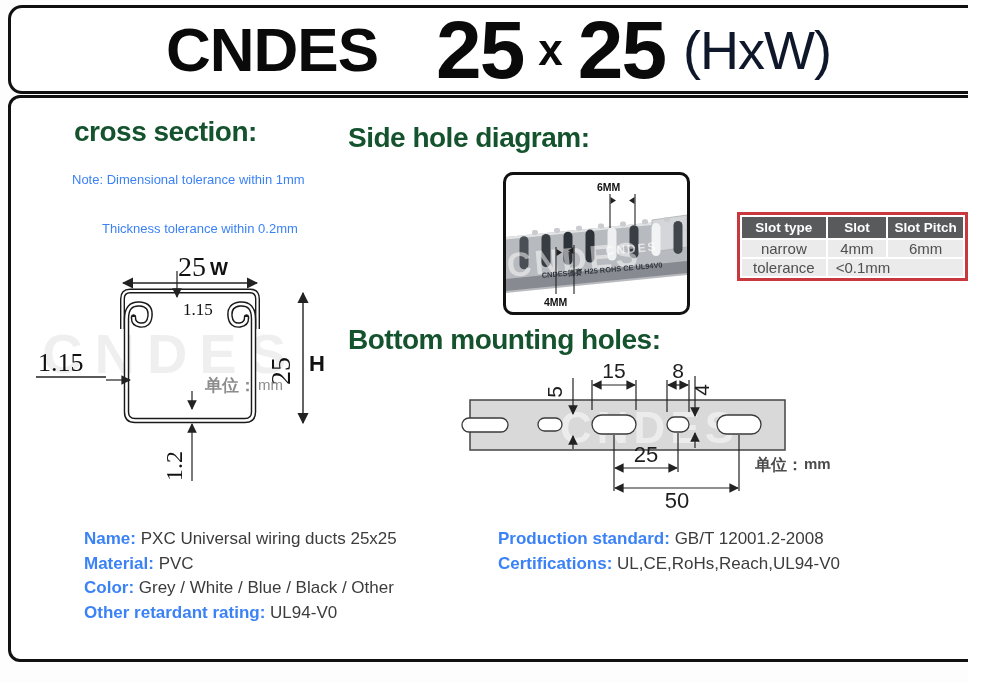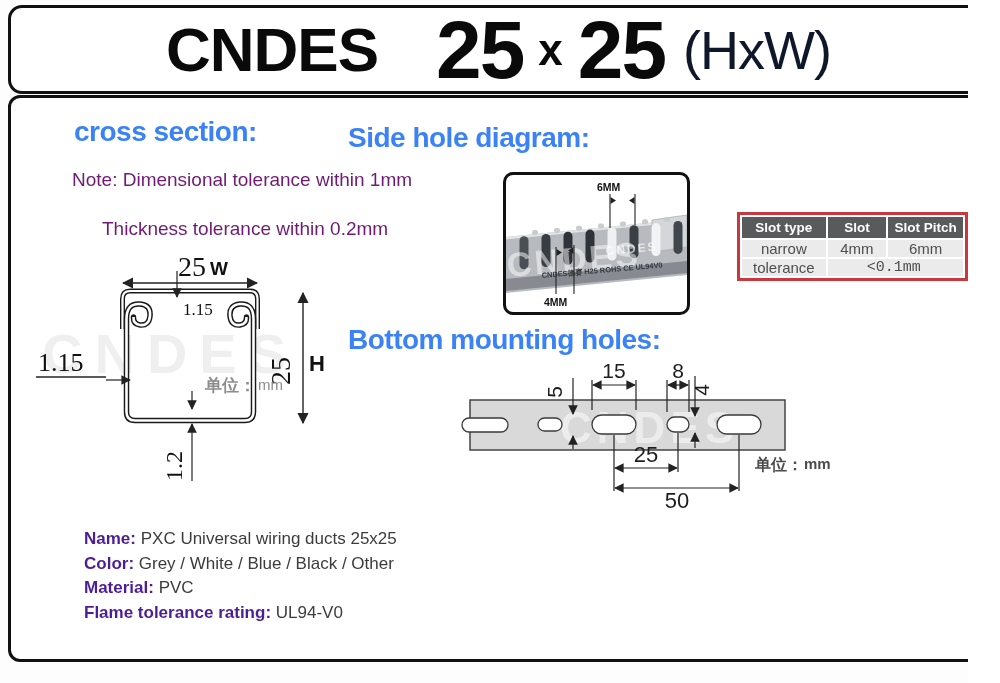--- a/index.html
+++ b/index.html
@@ -9,30 +9,30 @@
   .box{background:#fff;border:3px solid #111;border-radius:14px;box-sizing:border-box;}
   
   .header-box{left:8px;top:5px;width:981px;height:89px;display:flex;align-items:center;justify-content:center;}
   .title-brand{font-size:62px;font-weight:900;color:#0a0a0a;letter-spacing:-1px;}
   .title-dim{font-size:82px;font-weight:800;color:#0a0a0a;letter-spacing:-2px;}
   .title-times{font-size:44px;font-weight:800;color:#0a0a0a;margin:0 15px;}
   .title-suffix{font-size:54px;font-weight:500;color:#0f172a;margin-left:18px;letter-spacing:-1px;}
   .gap1{width:58px;}
   
   .main-box{left:8px;top:95px;width:981px;height:567px;border-radius:12px;}
-  .h2{font-weight:700;font-size:28px;color:#3b82f6;letter-spacing:-0.5px;}
-  .note{font-size:19px;color:#701a75;line-height:21.5px;}
+  .h2{font-weight:700;font-size:28px;color:#14532d;letter-spacing:-0.5px;}
+  .note{font-size:13px;color:#3b82f6;line-height:21.5px;}
   .note .ind{padding-left:30px;margin-top:27px;}
   .info{font-size:17px;color:#3c3c3c;line-height:24.5px;}
-  .info b{color:#4c1d95;font-weight:700;}
+  .info b{color:#3b82f6;font-weight:700;}
   
   .slot-table{border:3px solid #c9383e;border-collapse:separate;border-spacing:2px;background:#fff;}
   .slot-table th{background:#595a5c;color:#fff;font-size:13.5px;font-weight:700;padding:3px 5px;white-space:nowrap;}
   .slot-table td{background:#ebebeb;color:#4f4f4f;font-size:15px;text-align:center;padding:0 11px;white-space:nowrap;}
-  .slot-table td.lft{text-align:center;padding-left:8px;font-family:Liberation Mono, monospace;}
+  .slot-table td.lft{text-align:left;padding-left:8px;}
   
   .side-box{left:503px;top:172px;width:187px;height:143px;border-radius:10px;overflow:hidden;}
   svg text{font-family:"Liberation Sans","DejaVu Sans",sans-serif;}
   .serif{font-family:"Liberation Serif","DejaVu Serif",serif;}
 </style>
 </head>
 <body>
 
 <div class="stage">
 
@@ -232,29 +232,37 @@
     <text x="315" y="110" font-size="16" font-weight="bold" fill="#4c4c4c">单位：</text>
     <text x="364" y="109" font-size="15" font-weight="bold" fill="#4c4c4c">mm</text>
   </svg>
 
   <div class="abs info" style="left:84px;top:527px;">
     <div>
       <b>Name:</b>
       <span>PXC Universal wiring ducts 25x25</span>
     </div>
     <div>
+      <b>Material:</b>
+      <span>PVC</span>
+    </div>
+    <div>
       <b>Color:</b>
       <span>Grey / White / Blue / Black / Other</span>
     </div>
     <div>
-      <b>Material:</b>
-      <span>PVC</span>
-    </div>
-    <div>
-      <b>Flame tolerance rating:</b>
+      <b>Other retardant rating:</b>
       <span>UL94-V0</span>
     </div>
   </div>
 
   <div class="abs info" style="left:498px;top:527px;">
+    <div>
+      <b>Production standard:</b>
+      <span>GB/T 12001.2-2008</span>
+    </div>
+    <div>
+      <b>Certifications:</b>
+      <span>UL,CE,RoHs,Reach,UL94-V0</span>
+    </div>
   </div>
 
 </div>
 
 </body></html>

